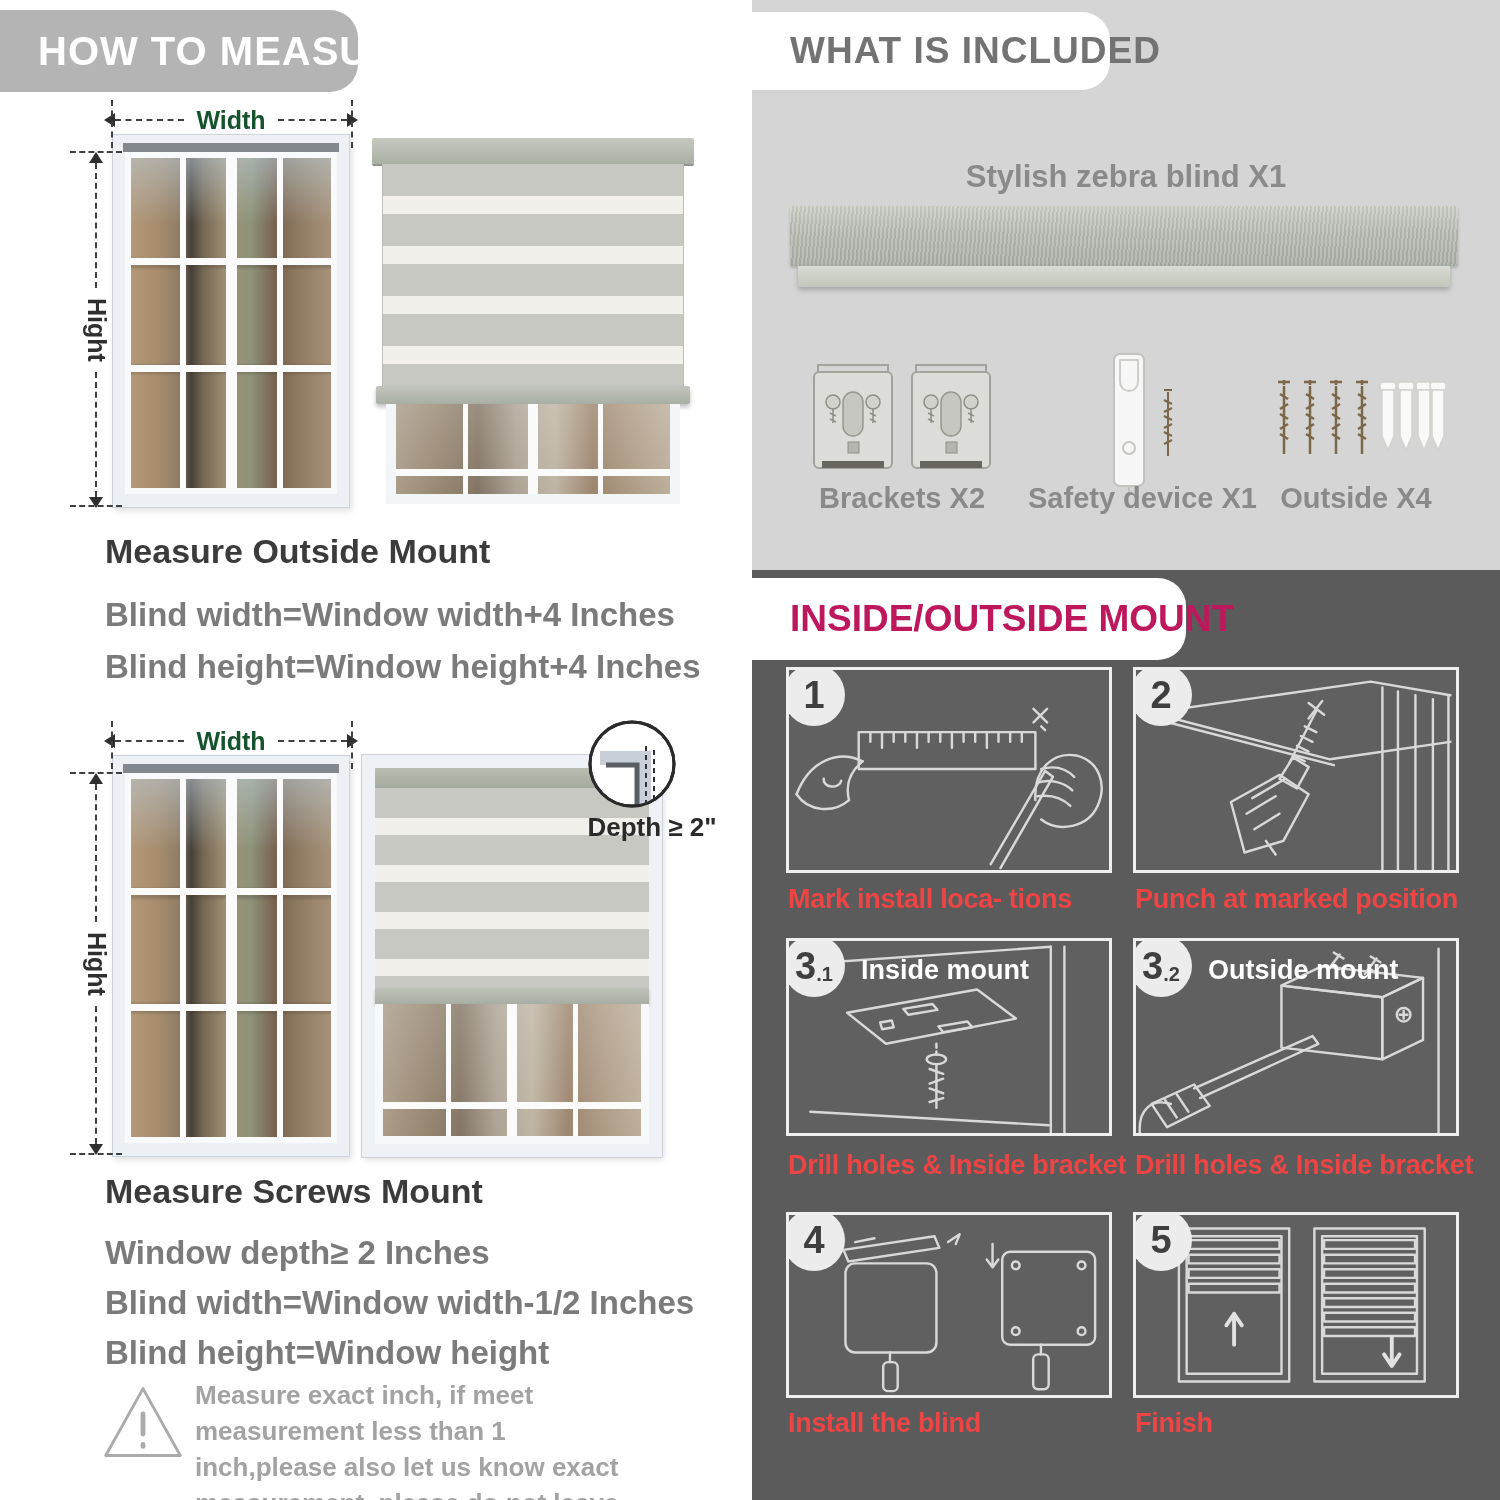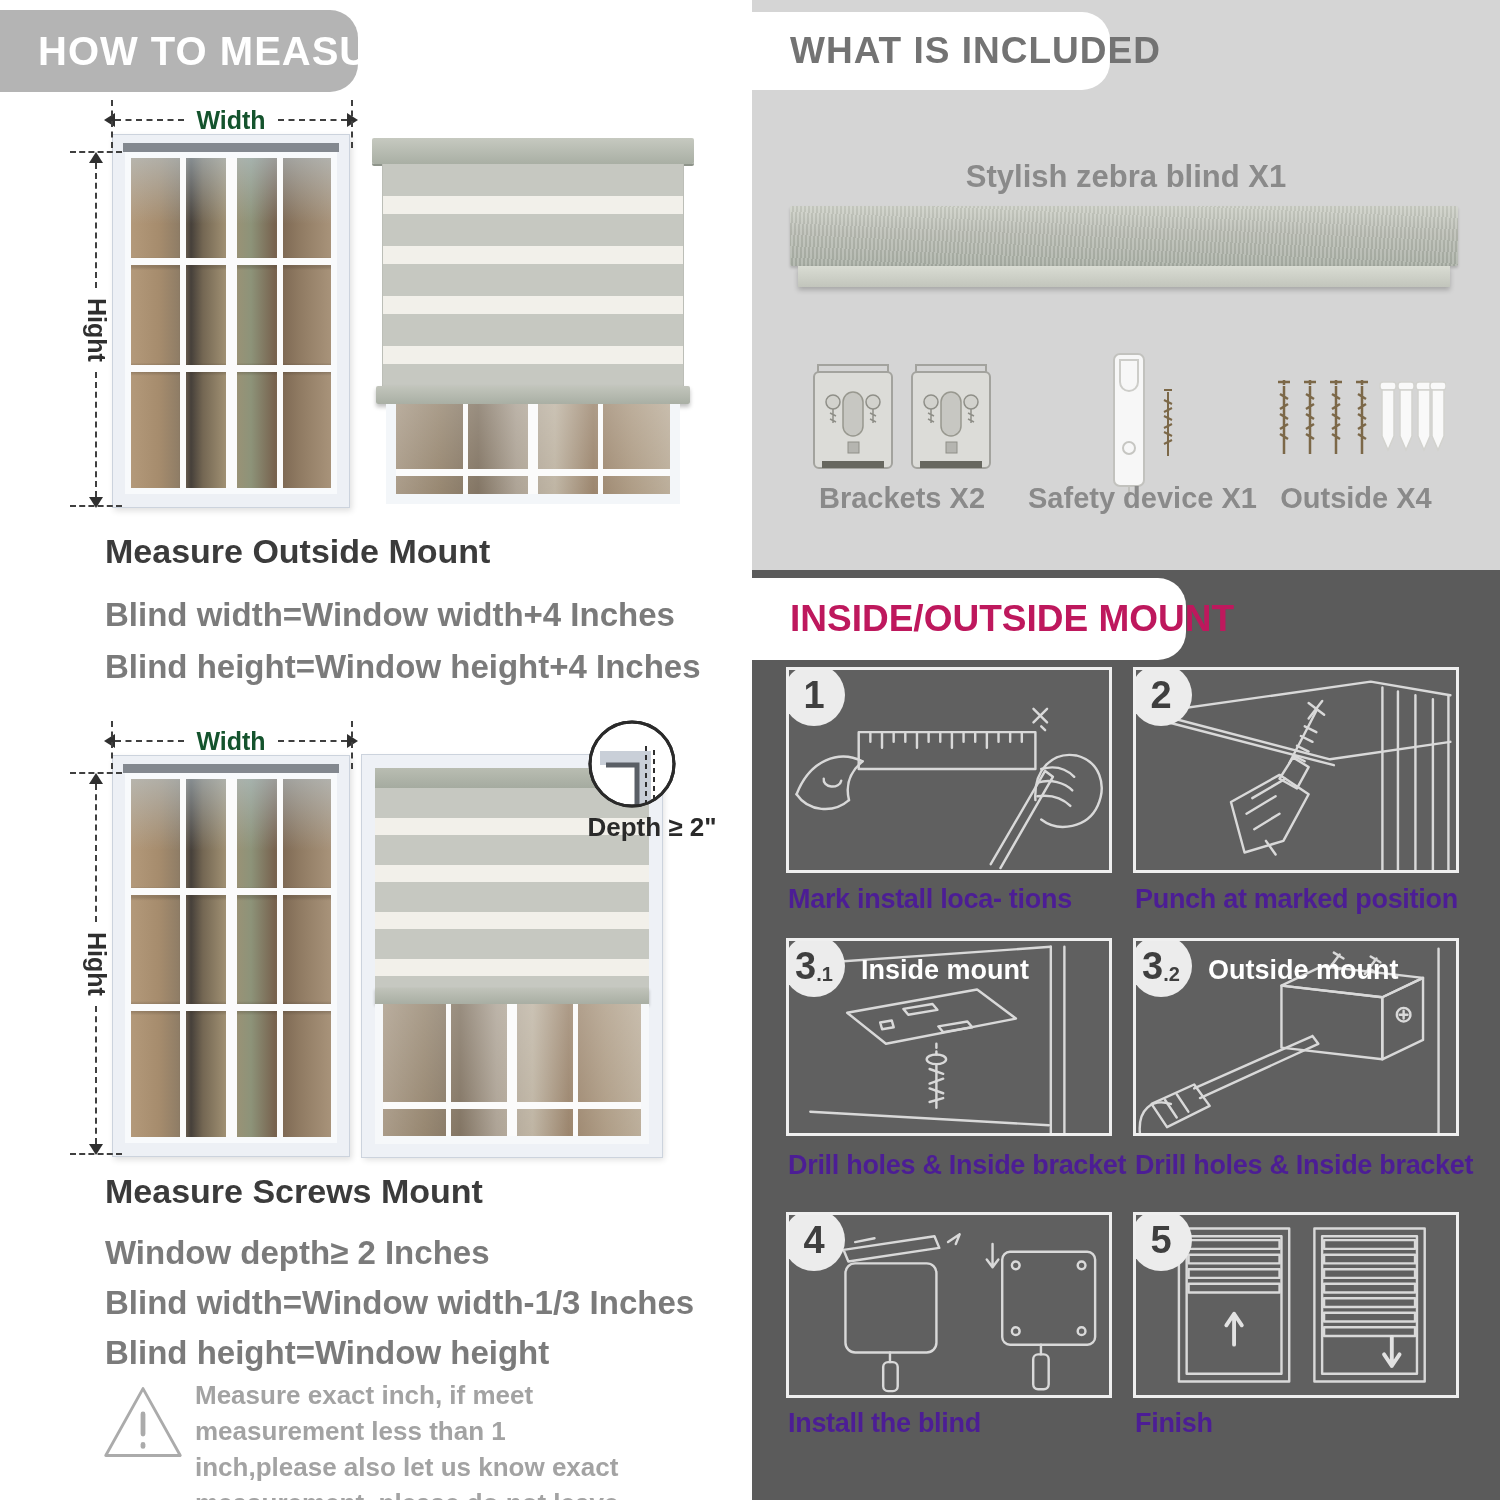--- a/index.html
+++ b/index.html
@@ -109,21 +109,21 @@
              font-weight:bold;color:#8a8a8a;white-space:nowrap;}
 
   
   .step-box{position:absolute;width:326px;border:3px solid #efefef;background:#606060;
             box-sizing:border-box;overflow:hidden;}
   .step-num{position:absolute;top:-6px;left:-6px;width:62px;height:62px;border-radius:50%;
             background:#ececec;color:#3f3f3f;display:flex;align-items:center;justify-content:center;
             font-size:38px;font-weight:bold;}
   .step-num .sub{font-size:20px;margin-top:16px;}
   .step-sub{position:absolute;top:14px;left:72px;color:#ffffff;font-size:27px;font-weight:bold;}
-  .step-cap{position:absolute;width:340px;color:#4c1d95;font-size:27px;font-weight:bold;
+  .step-cap{position:absolute;width:340px;color:#ef4444;font-size:27px;font-weight:bold;
             letter-spacing:-0.3px;white-space:nowrap;}
   .art{position:absolute;inset:0;width:100%;height:100%;}
   .art path,.art rect,.art circle,.art ellipse{fill:none;stroke:#d9d9d9;stroke-width:2.5;
             stroke-linecap:round;stroke-linejoin:round;}
   .art .fillbar{fill:#cdcdcd;stroke:none;}
   .art .thick{stroke-width:4;stroke:#e2e2e2;}
 </style>
 </head>
 <body>
 
@@ -224,21 +224,21 @@
       <path d="M20 47 H51 V90" stroke="#5a5f66" stroke-width="5" fill="none"></path>
       <path d="M60 28 V90" stroke="#2f2f2f" stroke-width="2" stroke-dasharray="5 4" fill="none"></path>
       <path d="M68 32 V90" stroke="#2f2f2f" stroke-width="2" stroke-dasharray="5 4" fill="none"></path>
     </g>
     <circle cx="46" cy="46" r="42" fill="none" stroke="#2a2a2a" stroke-width="3"></circle>
   </svg>
   <div class="abs" id="depth-label">Depth ≥ 2"</div>
 
   <div class="big-h" style="left:105px;top:1172px;">Measure Screws Mount</div>
   <div class="rule" style="left:105px;top:1234px;">Window depth≥ 2 Inches</div>
-  <div class="rule" style="left:105px;top:1284px;">Blind width=Window width-1/3 Inches</div>
+  <div class="rule" style="left:105px;top:1284px;">Blind width=Window width-1/2 Inches</div>
   <div class="rule" style="left:105px;top:1334px;">Blind height=Window height</div>
 
   <svg class="abs" style="left:100px;top:1382px;width:86px;height:82px;" viewBox="0 0 90 84">
     <path d="M45 6 L84 76 H6 Z" fill="none" stroke="#ababab" stroke-width="3" stroke-linejoin="round"></path>
     <rect x="42.5" y="30" width="5" height="26" rx="2.5" fill="#ababab"></rect>
     <rect x="42.5" y="62" width="5" height="7" rx="2.5" fill="#ababab"></rect>
   </svg>
   <div class="abs" id="warn-text">Measure exact inch, if meet measurement less than 1 inch,please also let us know exact measurement, please do not leave it</div>
 
   <div class="hdr-badge" id="badge-included">WHAT IS INCLUDED</div>

